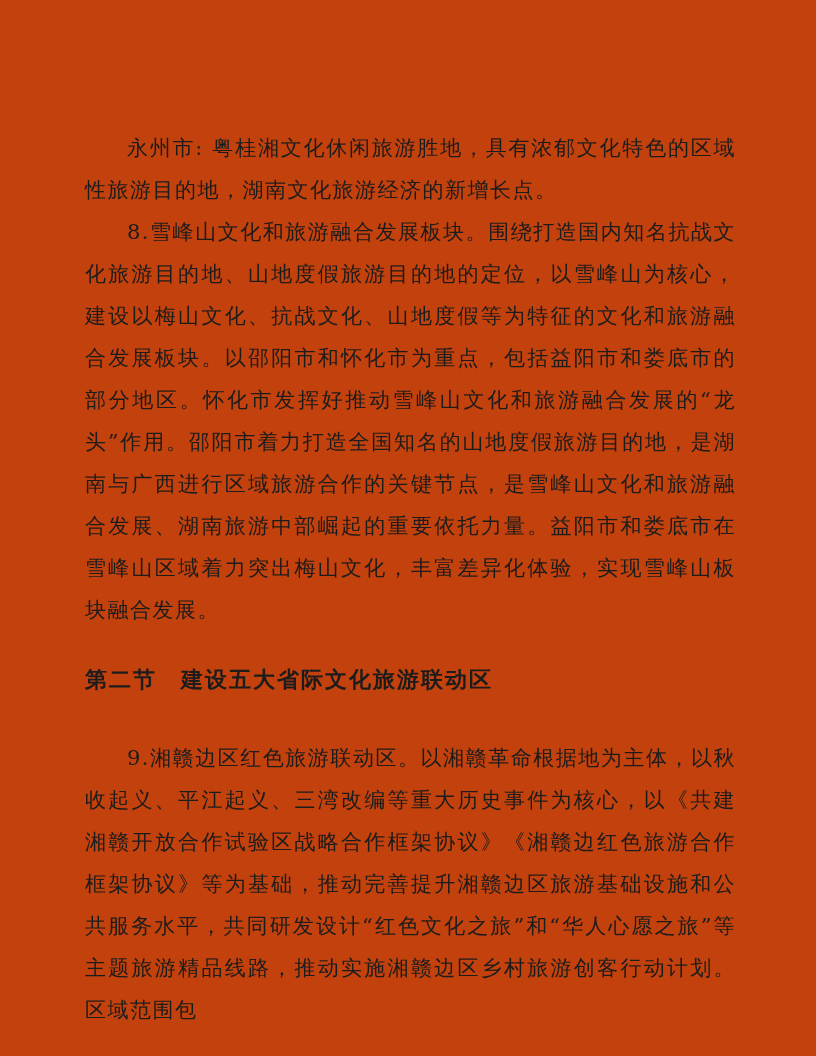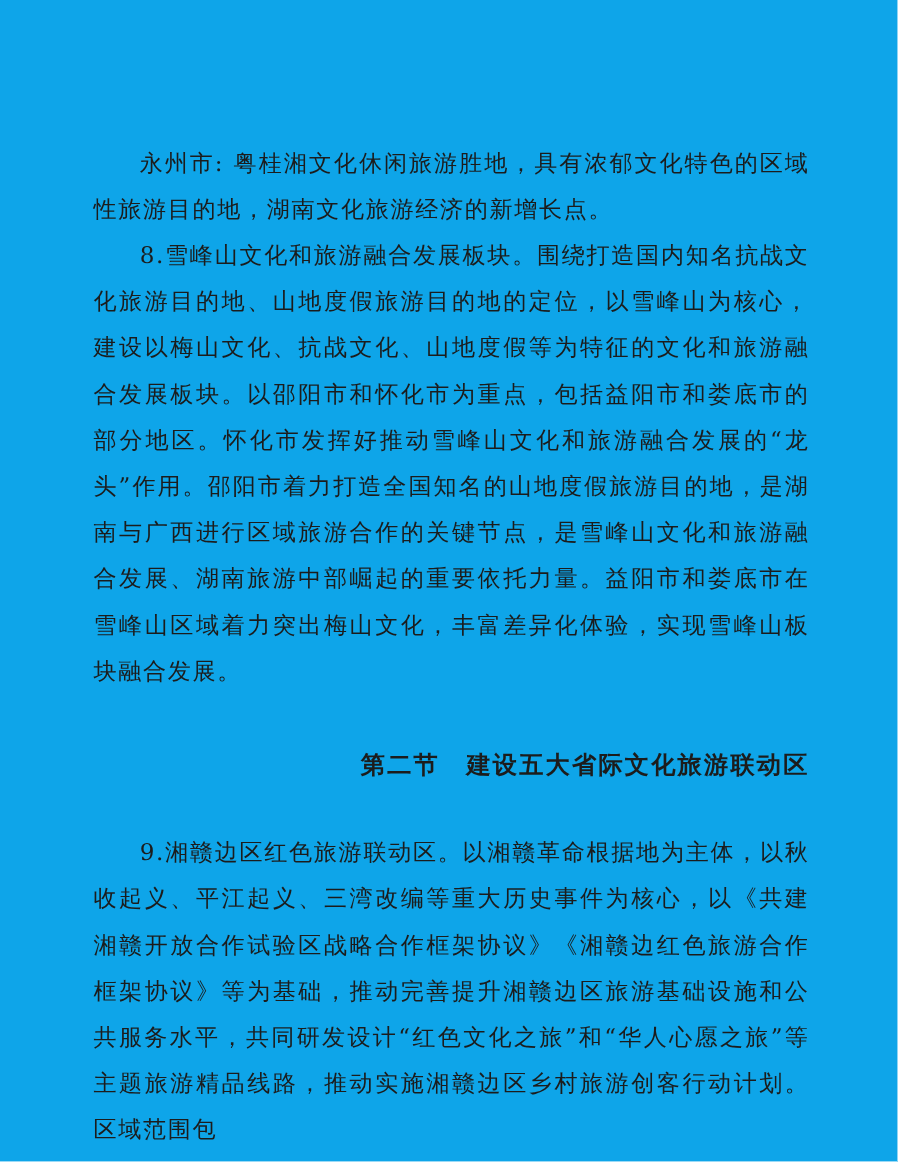--- a/index.html
+++ b/index.html
@@ -4,21 +4,21 @@
 <style>
   * { margin: 0; padding: 0; box-sizing: border-box; }
   html, body {
     background: #ffffff;
     font-family: "DejaVu Serif", "Liberation Serif", serif;
   }
   .page {
     position: relative;
     width: 816px;
     height: 1056px;
-    background: #0ea5e9;
+    background: #c2410c;
     overflow: hidden;
   }
   .content {
     position: absolute;
     left: 85px;
     top: 127px;
     width: 651px;
     color: #1c1c1c;
     font-size: 21px;
     line-height: 42px;
@@ -26,26 +26,26 @@
   }
   .para {
     text-indent: 2em;
     text-align: justify;
     text-justify: inter-character;
   }
   .para .lead {
     font-weight: normal;
   }
   .section-heading {
-    text-align: right;
+    text-align: left;
     font-weight: bold;
     font-size: 22px;
     line-height: 42px;
     letter-spacing: 2px;
-    margin-top: 44px;
+    margin-top: 27px;
     margin-bottom: 37px;
     text-indent: 0;
   }
   .page-number {
     position: absolute;
     left: 0;
     width: 816px;
     top: 952px;
     text-align: center;
     font-size: 19px;

